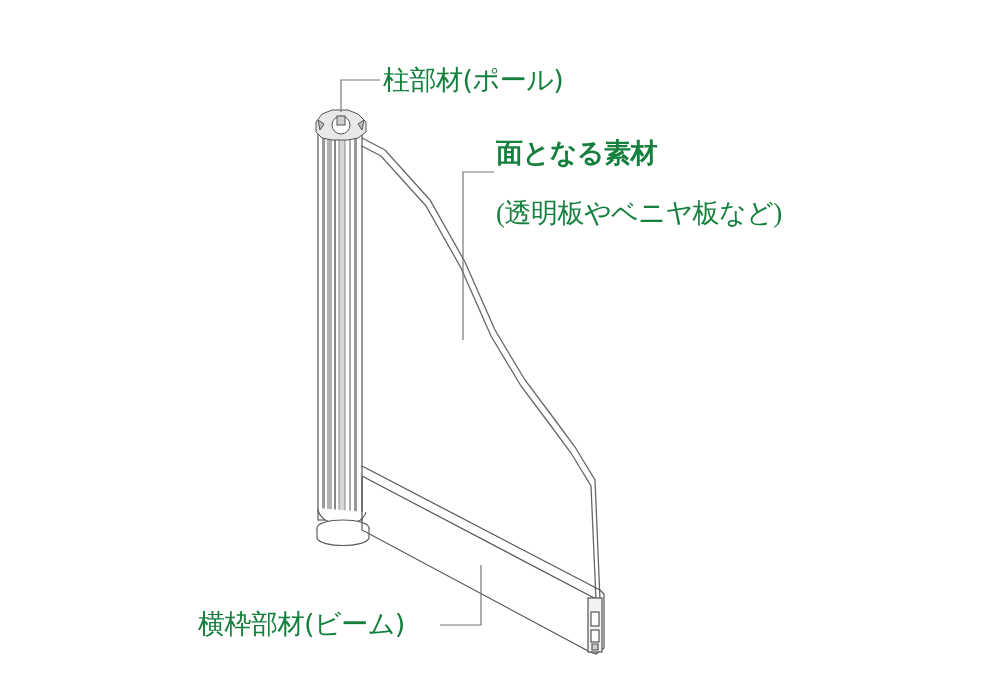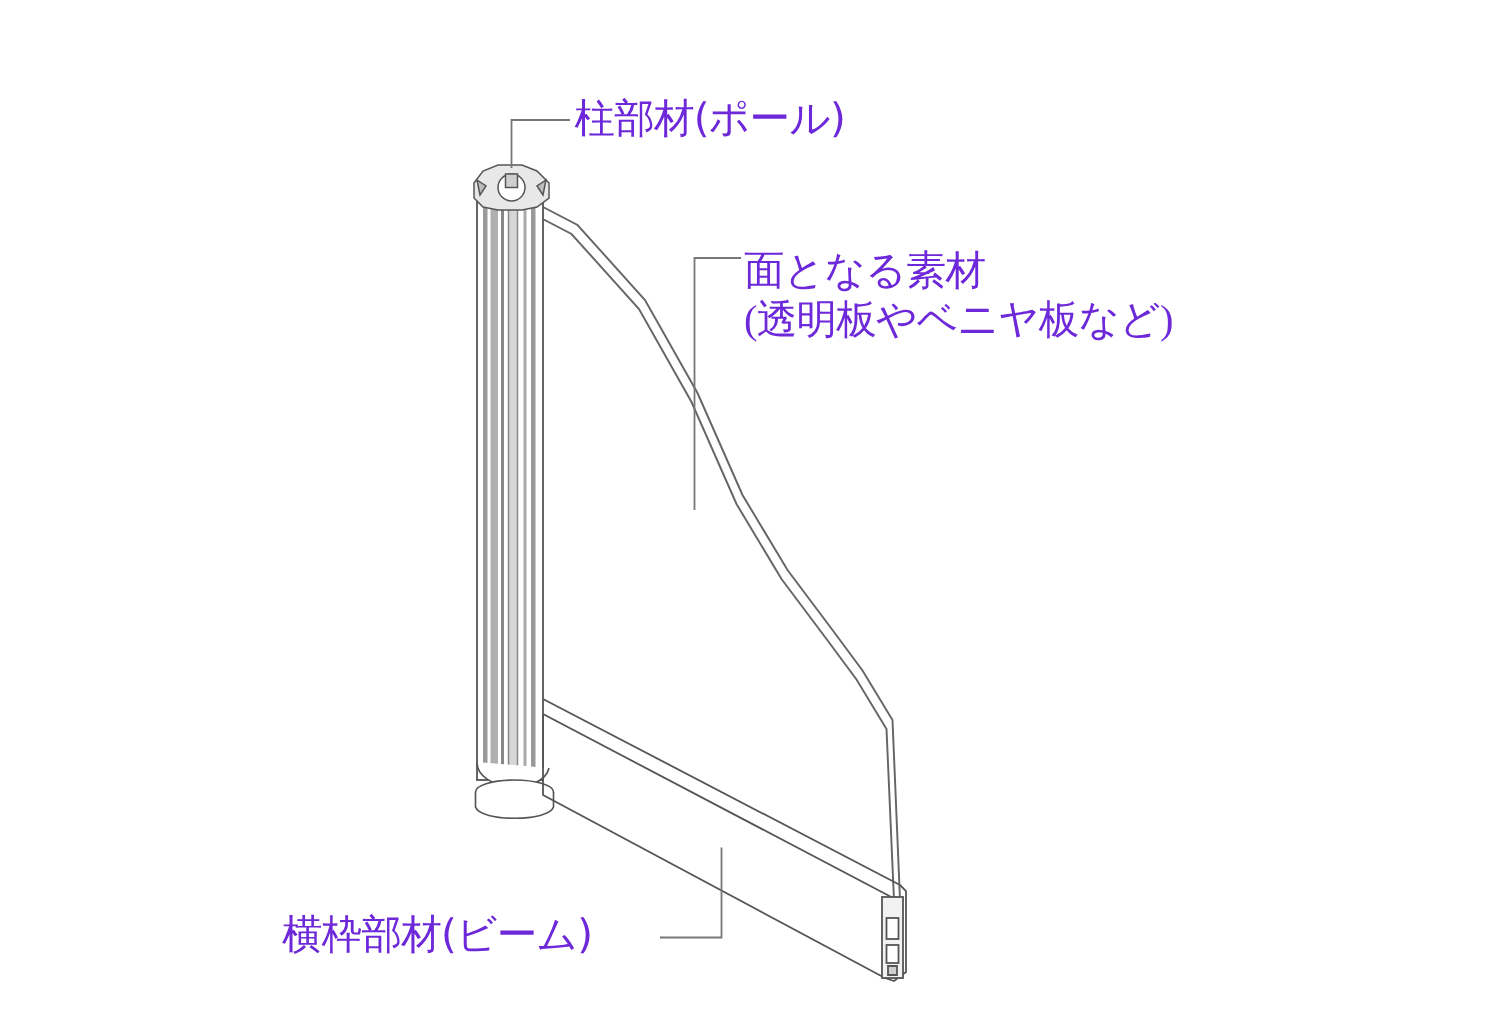--- a/index.html
+++ b/index.html
@@ -1,18 +1,18 @@
 <!DOCTYPE html>
 <html><head>
   <meta charset="utf-8">
   <style>
     html, body { margin: 0; padding: 0; background: #ffffff; }
     body { width: 1000px; height: 690px; position: relative; overflow: hidden; font-family: "DejaVu Sans", "Liberation Sans", sans-serif; }
     #diagram { position: absolute; left: 0; top: 0; width: 1000px; height: 690px; }
-    .label { position: absolute; color: #6d28d9; font-size: 27px; line-height: 1; white-space: nowrap; letter-spacing: -0.5px; }
+    .label { position: absolute; color: #15803d; font-size: 27px; line-height: 1; white-space: nowrap; letter-spacing: -0.5px; }
   </style>
 </head>
 <body>
 
 <svg id="diagram" viewBox="0 0 1000 690" xmlns="http://www.w3.org/2000/svg">
 
   <g fill="none" stroke="#666" stroke-width="1.3">
     <path d="M362,138 L385,150 L430,200 L465,262 L495,330 L525,380 L555,420 L575,447 L595,480 L600,600"></path>
     <path d="M358,144 L381,156 L426,206 L461,268 L491,336 L521,386 L551,426 L571,453 L591,486 L596,600"></path>
   </g>
@@ -54,15 +54,15 @@
   </g>
 
   <g fill="none" stroke="#777" stroke-width="1.2">
     <polyline points="341,112 341,80 380,80"></polyline>
     <polyline points="463,340 463,172 494,172"></polyline>
     <polyline points="481,565 481,625 440,625"></polyline>
   </g>
 </svg>
 
 <div class="label" style="left:383px; top:66px;">柱部材(ポール)</div>
-<div class="label" style="left:496px; top:167px;">面となる素材</div>
+<div class="label" style="left:496px; top:139px;font-weight:bold;">面となる素材</div>
 <div class="label" style="left:496px; top:200px;font-family:Liberation Serif, serif;">(透明板やベニヤ板など)</div>
-<div class="label" style="left:188px; top:610px;">横枠部材(ビーム)</div>
+<div class="label" style="left:198px; top:610px;">横枠部材(ビーム)</div>
 
 </body></html>

